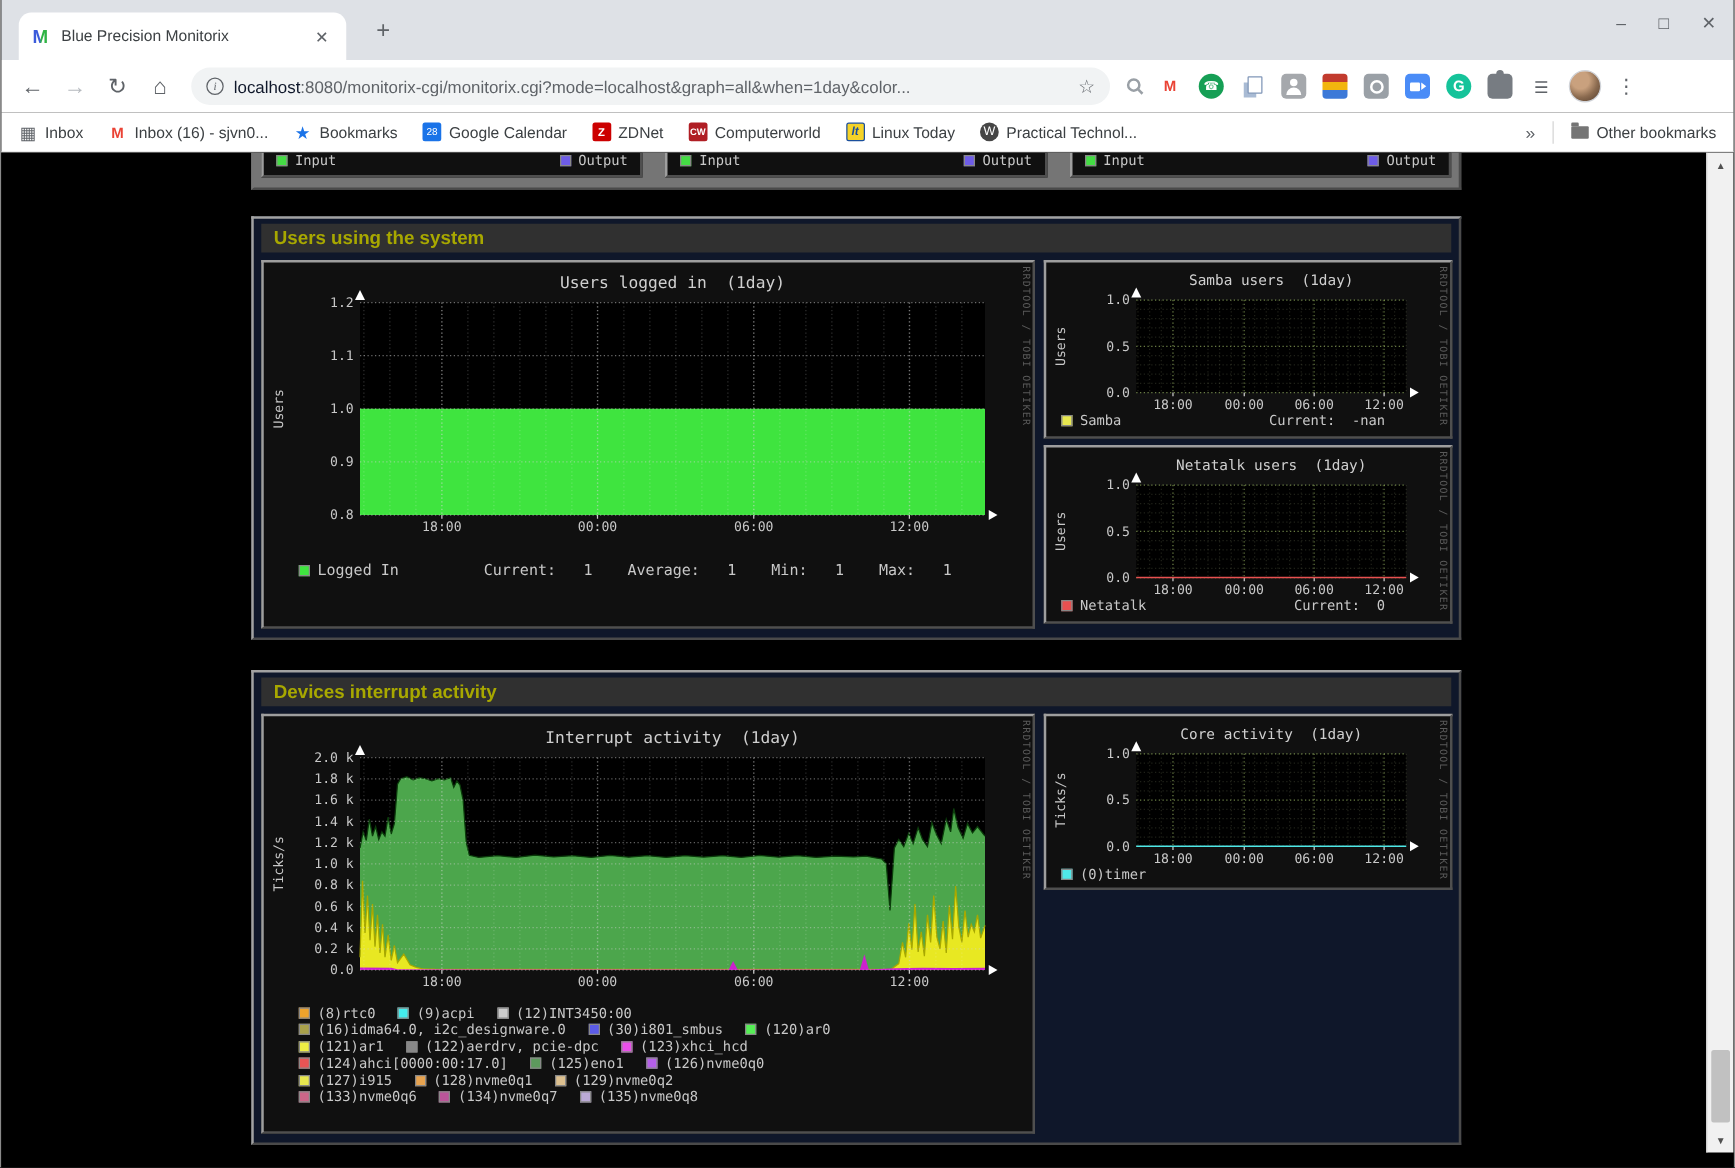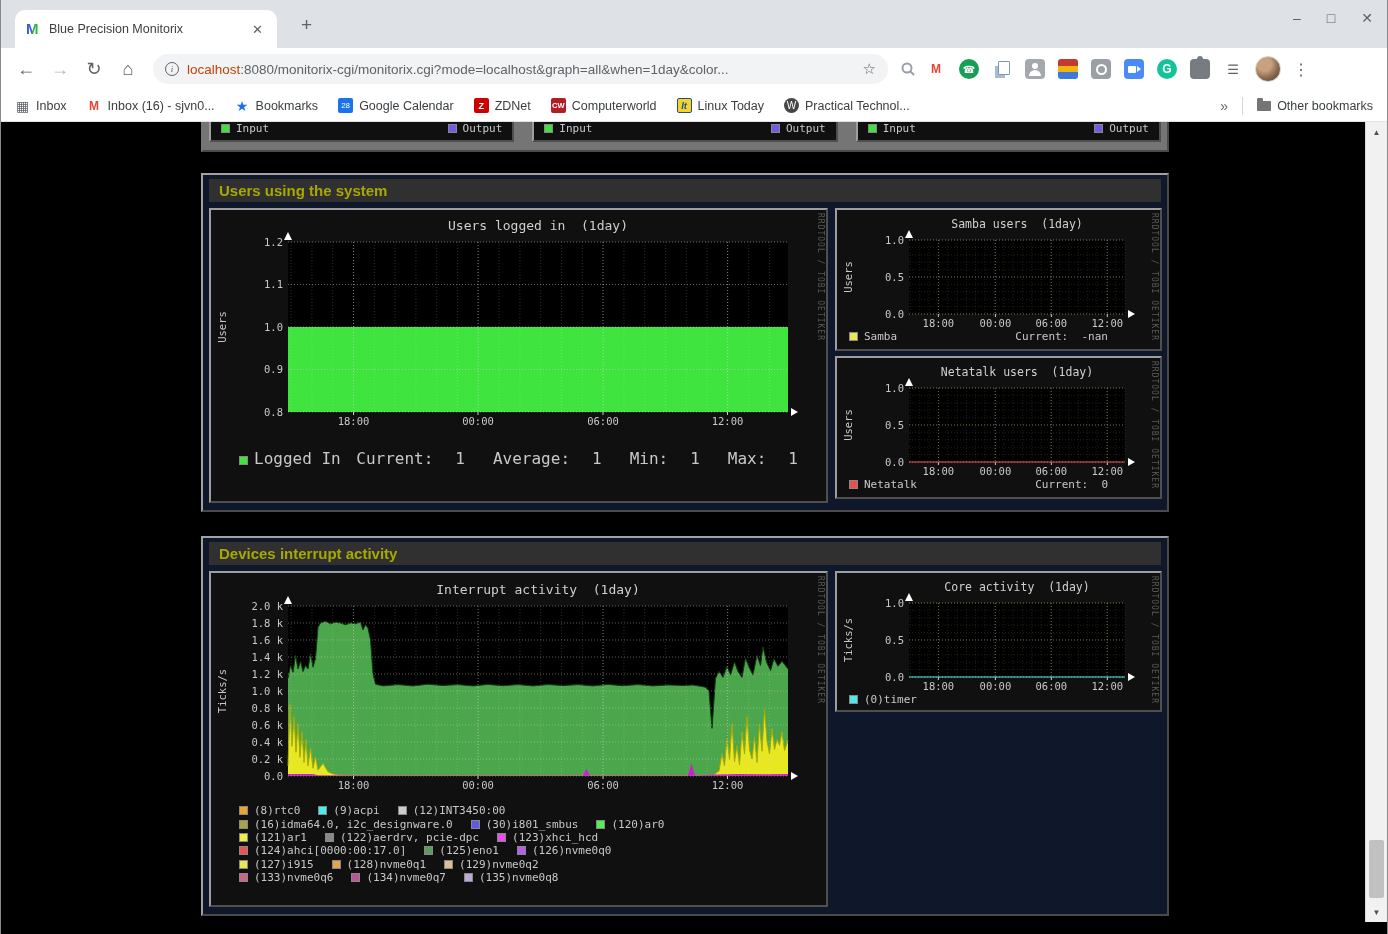--- a/index.html
+++ b/index.html
@@ -21,21 +21,21 @@
   .toolbar { height:42px; background:#fff; display:flex; align-items:center; padding:0 10px; gap:4px; }
   .navbtn { width:30px; height:30px; display:flex; align-items:center; justify-content:center;
             font-size:18px; color:#5F6368; border-radius:50%; }
   .navbtn.disabled { color:#B6BABF; }
   .omnibox { flex:0 0 735px; height:30px; background:#F1F3F4; border-radius:15px; margin:0 6px;
              display:flex; align-items:center; padding:0 12px; gap:8px; overflow:hidden; }
   .info-badge { width:14px; height:14px; border:1.4px solid #5F6368; border-radius:50%;
                 color:#5F6368; font-size:9px; font-style:italic; font-family:"Liberation Serif",serif;
                 display:flex; align-items:center; justify-content:center; flex:0 0 14px; }
   .url { font-size:13.5px; white-space:nowrap; overflow:hidden; flex:1; }
-  .url .host { color:#c2410c; }
+  .url .host { color:#0f172a; }
   .url .rest { color:#5F6368; }
   .star { color:#5F6368; font-size:15px; flex:0 0 auto; }
   .ext-row { display:flex; align-items:center; gap:13px; margin-left:4px; }
   .xi { width:20px; height:20px; border-radius:4px; display:flex; align-items:center; justify-content:center;
         font-size:12px; font-weight:bold; position:relative; }
   .xi-mag svg { display:block; }
   .xi-gmail { background:#fff; color:#EA4335; }
   .xi-voice { background:#169F55; border-radius:50%; color:#fff; font-size:10px; font-weight:normal; }
   .xi-pages { background:transparent; }
   .xi-pages::before { content:''; width:10px; height:12px; background:#fff; border:1.6px solid #8096B8;
@@ -86,24 +86,24 @@
   .col { display:flex; flex-direction:column; gap:5px; }
 
   .chart-panel { background:#101010; border:2px solid; border-color:#9E9E9E #4F4F4F #4F4F4F #9E9E9E; position:relative; }
   .watermark { position:absolute; top:3px; right:1px; writing-mode:vertical-rl; font-family:"DejaVu Sans Mono",monospace;
                font-size:8px; color:#5A5A5A; letter-spacing:1px; }
   .chart-canvas { display:block; }
   svg text.tick { font-family:"DejaVu Sans Mono",monospace; font-size:10.5px; fill:#C8C8C8; }
   svg text.ttl  { font-family:"DejaVu Sans Mono",monospace; fill:#CFCFCF; }
 
   .sq { display:inline-block; width:9px; height:9px; margin-right:6px; border:1px solid #888; vertical-align:-1px; }
-  .lg-row { display:flex; gap:18px; height:13.4px; align-items:center; font-family:"DejaVu Sans Mono",monospace;
+  .lg-row { display:flex; gap:18px; height:13.4px; font-family:"DejaVu Sans Mono",monospace;
             font-size:11px; color:#C8C8C8; }
   .lg-item { white-space:nowrap; }
-  .big-legend { padding-left:28px; margin-top:9px; font-family:"DejaVu Sans Mono",monospace; font-size:16px; color:#C8C8C8; display:flex; }
+  .big-legend { padding-left:28px; margin-top:9px; font-family:"DejaVu Sans Mono",monospace; font-size:12px; color:#C8C8C8; display:flex; }
   .big-legend .lbl { display:inline-block; width:148px; }
   .stat { margin-right:28px; }
   .stat .v { margin-left:22px; }
   .sm-legend { display:flex; justify-content:space-between; padding:2px 52px 0 12px;
                font-family:"DejaVu Sans Mono",monospace; font-size:11px; color:#C8C8C8; }
   .ilegend { padding-left:28px; margin-top:6px; }
 
   .partial-section { background:#757575; border:2px solid; border-color:#757575 #4A4A4A #4A4A4A #757575;
                      border-top:none; padding:0 6px 8px 6px; height:30px; }
   .partial-row { display:flex; gap:18px; }

